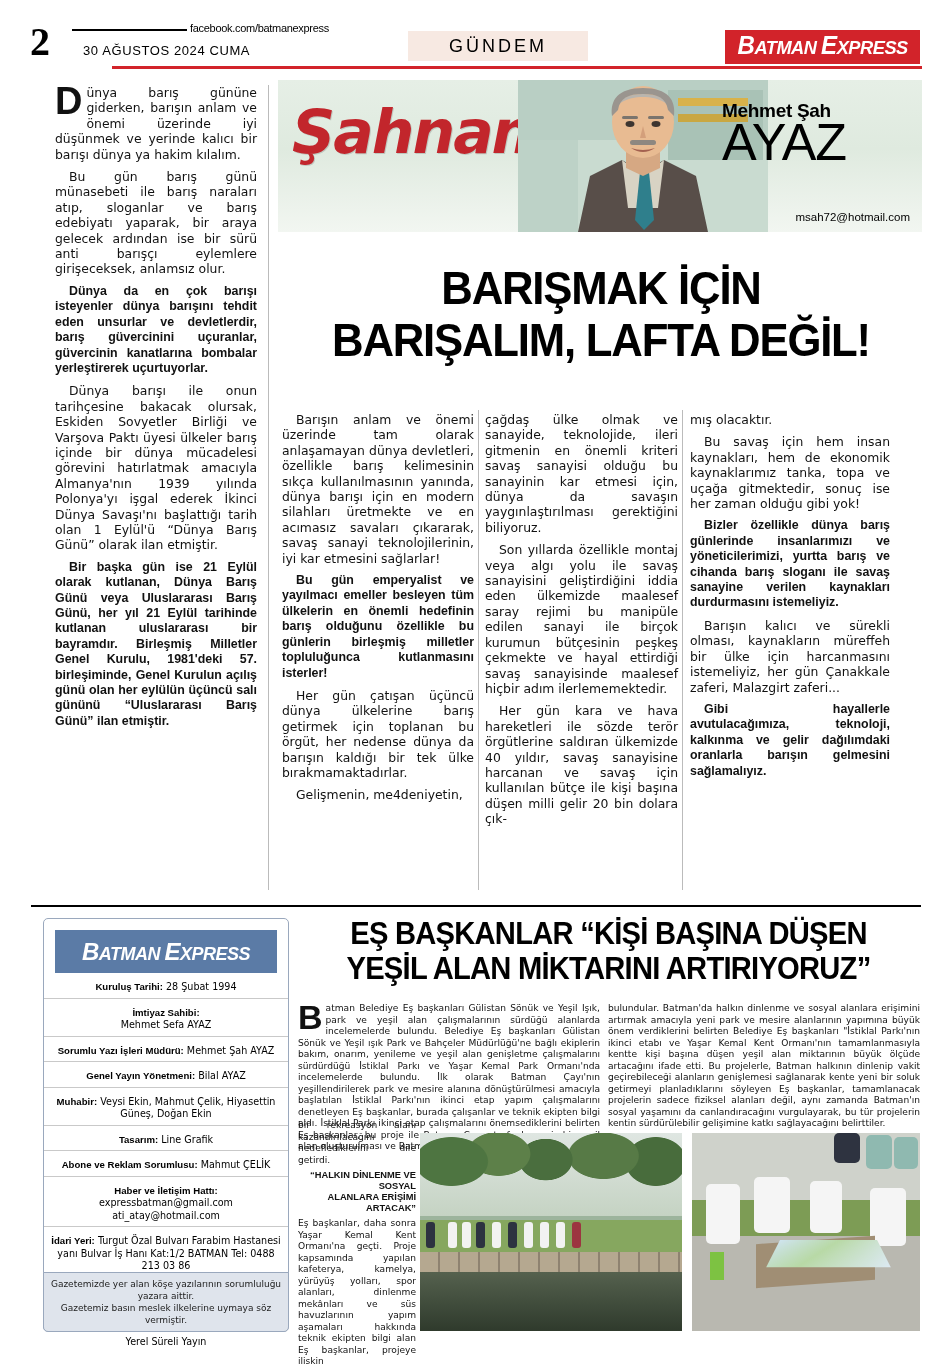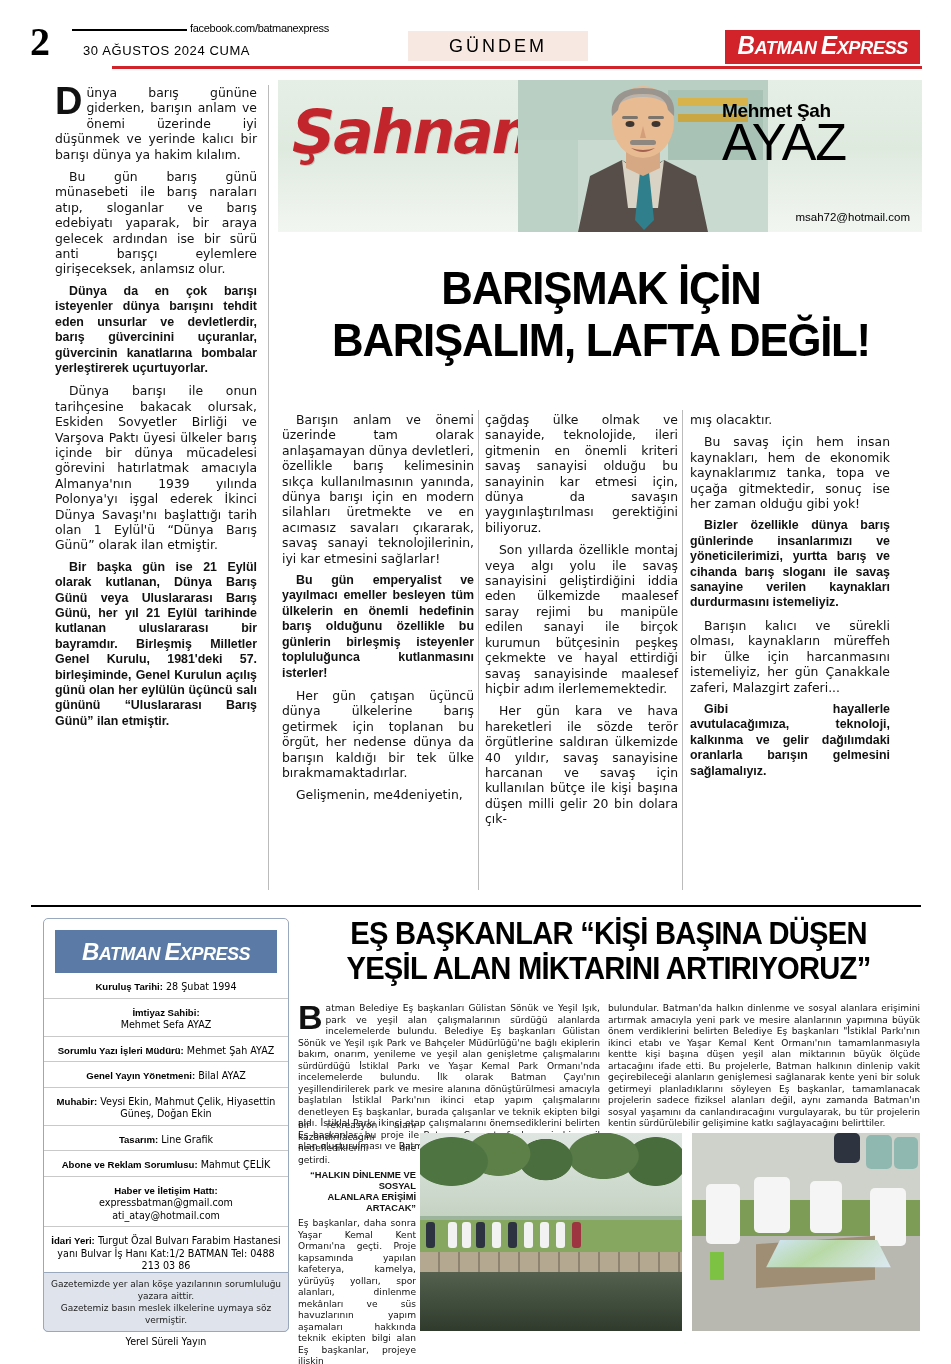--- a/index.html
+++ b/index.html
@@ -309,21 +309,21 @@
 
   <div class="txtcol col1" id="col1">
       <p style="text-indent: 0px;"><span class="dropcap">D</span>ünya barış gününe giderken, barışın anlam ve önemi üzerinde iyi düşünmek ve yerinde kalıcı bir barışı dünya ya hakim kılalım.</p>
       <p>Bu gün barış günü münasebeti ile barış naraları atıp, sloganlar ve barış edebiyatı yaparak, bir araya gelecek ardından ise bir sürü anti barışçı eylemlere girişeceksek, anlamsız olur.</p>
       <p class="b">Dünya da en çok barışı isteyenler dünya barışını tehdit eden unsurlar ve devletlerdir, barış güvercinini uçuranlar, güvercinin kanatlarına bombalar yerleştirerek uçurtuyorlar.</p>
       <p>Dünya barışı ile onun tarihçesine bakacak olursak, Eskiden Sovyetler Birliği ve Varşova Paktı üyesi ülkeler barış içinde bir dünya mücadelesi görevini hatırlatmak amacıyla Almanya'nın 1939 yılında Polonya'yı işgal ederek İkinci Dünya Savaşı'nı başlattığı tarih olan 1 Eylül'ü “Dünya Barış Günü” olarak ilan etmiştir.</p>
       <p class="b">Bir başka gün ise 21 Eylül olarak kutlanan, Dünya Barış Günü veya Uluslararası Barış Günü, her yıl 21 Eylül tarihinde kutlanan uluslararası bir bayramdır. Birleşmiş Milletler Genel Kurulu, 1981'deki 57. birleşiminde, Genel Kurulun açılış günü olan her eylülün üçüncü salı gününü “Uluslararası Barış Günü” ilan etmiştir.</p>
     </div>
   <div class="txtcol col2" id="col2">
       <p>Barışın anlam ve önemi üzerinde tam olarak anlaşamayan dünya devletleri, özellikle barış kelimesinin sıkça kullanılmasının yanında, dünya barışı için en modern silahları üretmekte ve en acımasız savaları çıkararak, savaş sanayi teknolojilerinin, iyi kar etmesini sağlarlar!</p>
-      <p class="b">Bu gün emperyalist ve yayılmacı emeller besleyen tüm ülkelerin en önemli hedefinin barış olduğunu özellikle bu günlerin birleşmiş isteyenler topluluğunca kutlanmasını isterler!</p>
+      <p class="b">Bu gün emperyalist ve yayılmacı emeller besleyen tüm ülkelerin en önemli hedefinin barış olduğunu özellikle bu günlerin birleşmiş milletler topluluğunca kutlanmasını isterler!</p>
       <p>Her gün çatışan üçüncü dünya ülkelerine barış getirmek için toplanan bu örgüt, her nedense dünya da barışın kaldığı bir tek ülke bırakmamaktadırlar.</p>
       <p>Gelişmenin, me4deniyetin,</p>
     </div>
   <div class="txtcol col3" id="col3">
       <p class=" nodent">çağdaş ülke olmak ve sanayide, teknolojide, ileri gitmenin en önemli kriteri savaş sanayisi olduğu bu sanayinin kar etmesi için, dünya da savaşın yaygınlaştırılması gerektiğini biliyoruz.</p>
       <p>Son yıllarda özellikle montaj veya algı yolu ile savaş sanayisini geliştirdiğini iddia eden ülkemizde maalesef saray rejimi bu manipüle edilen sanayi ile birçok kurumun bütçesinin peşkeş çekmekte ve hayal ettirdiği savaş sanayisinde maalesef hiçbir adım ilerlememektedir.</p>
       <p>Her gün kara ve hava hareketleri ile sözde terör örgütlerine saldıran ülkemizde 40 yıldır, savaş sanayisine harcanan ve savaş için kullanılan bütçe ile kişi başına düşen milli gelir 20 bin dolara çık-</p>
     </div>
   <div class="txtcol col4" id="col4">
       <p class=" nodent">mış olacaktır.</p>

